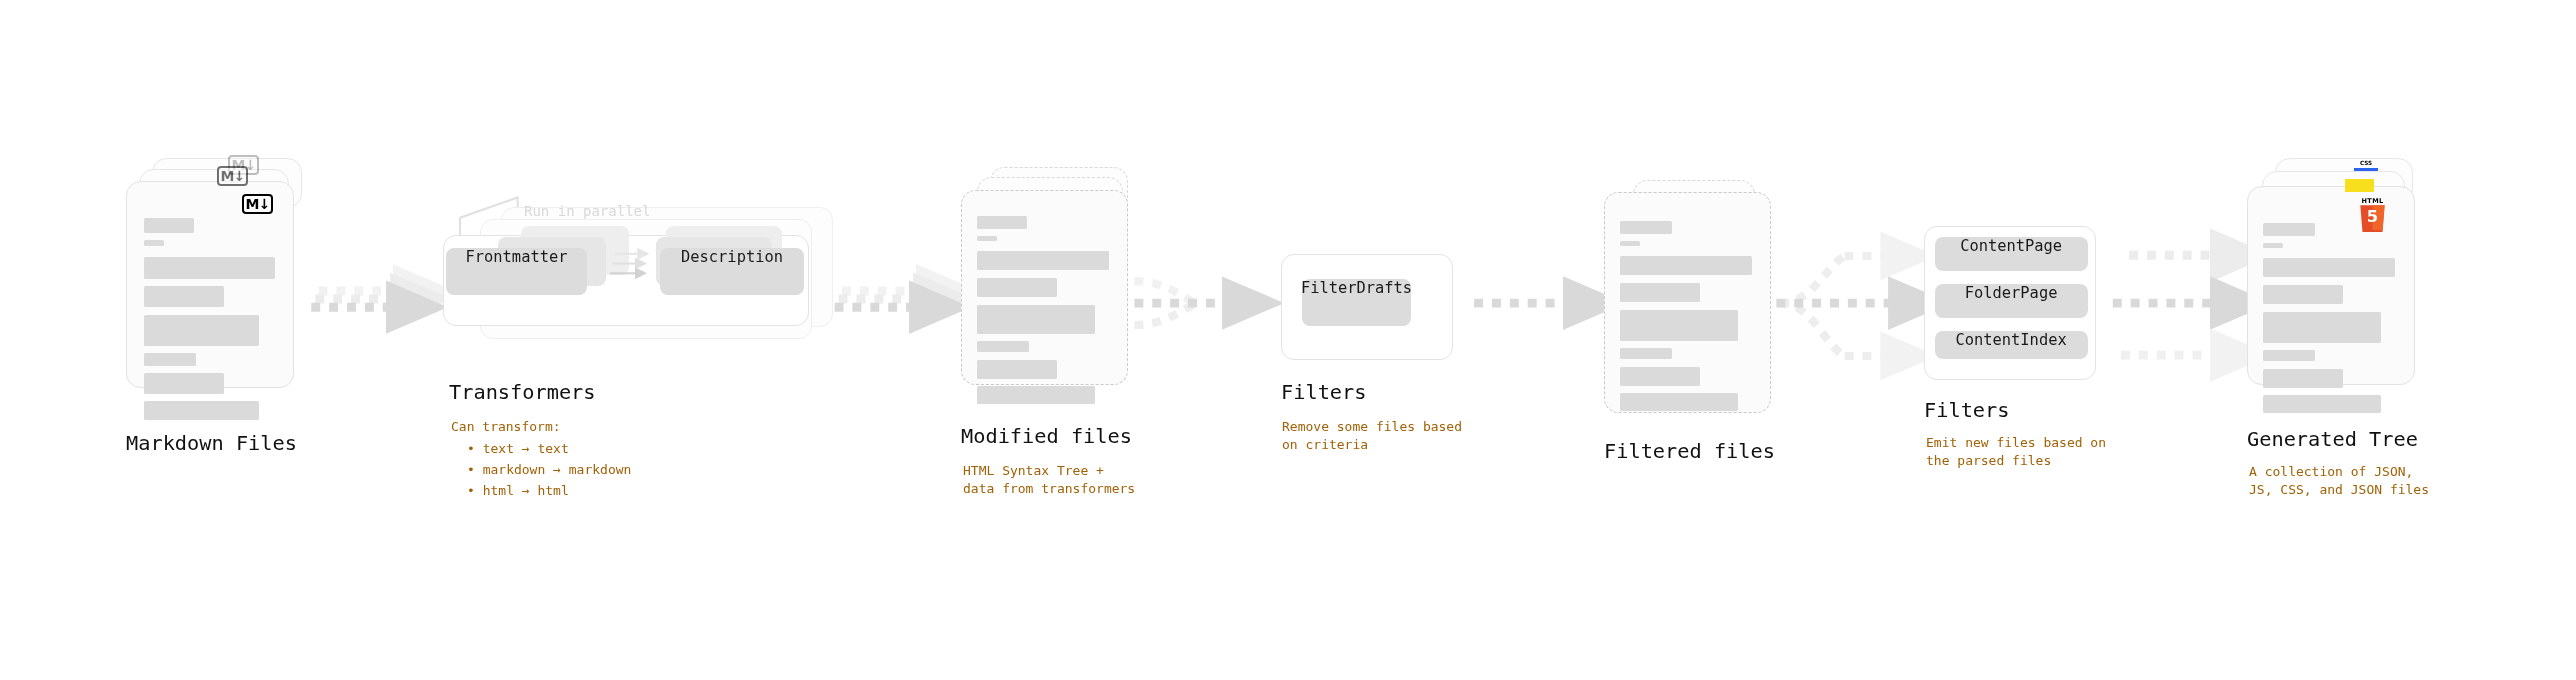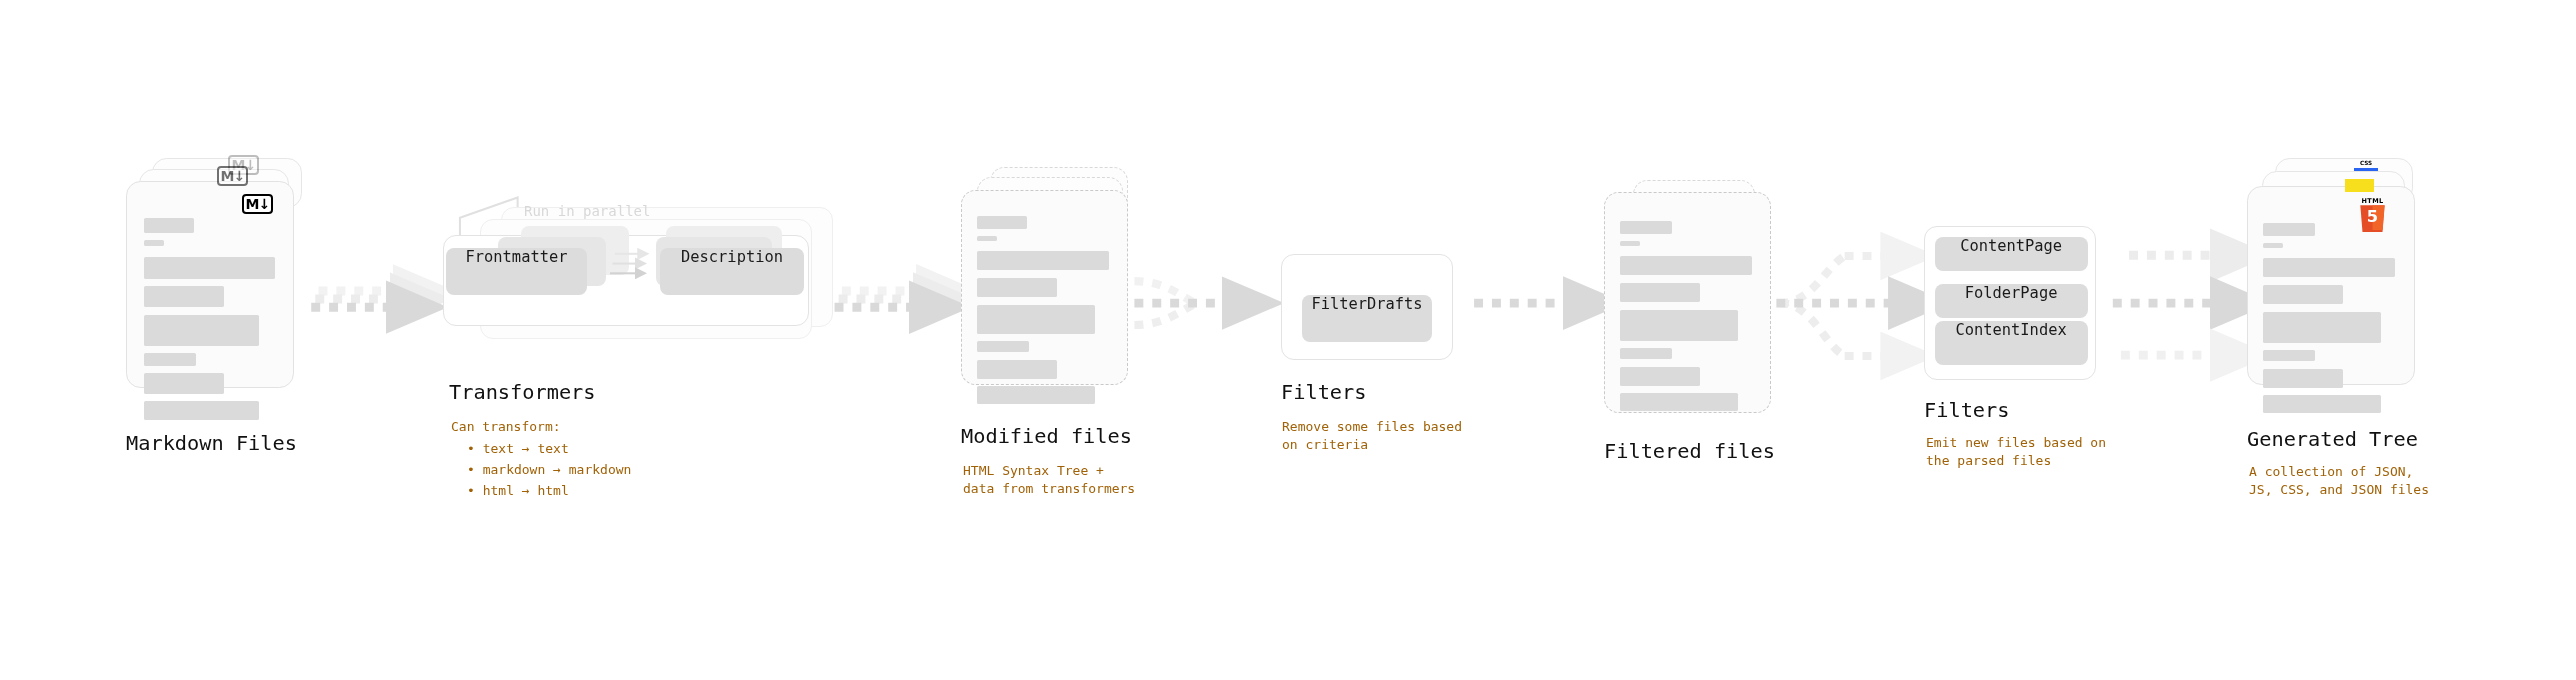--- a/index.html
+++ b/index.html
@@ -243,21 +243,21 @@
       <div class="doc-line" style="width:80px;height:19.5px;"></div>
       <div class="doc-line" style="width:118px;height:18px;"></div>
     </div>
   </div>
   <div class="cap-title" style="left:961px;top:424px;">Modified files</div>
   <div class="cap-sub" style="left:963px;top:462px;">HTML Syntax Tree +
 data from transformers</div>
 
   <div class="abs" style="left:1281px;top:254px;">
     <div class="group-box" style="left:0px;top:0px;width:172px;height:106px;"></div>
-    <div class="pill" style="left:21px;top:41px;width:130px;height:47px;">
+    <div class="pill" style="left:21px;top:25px;width:109px;height:47px;">
       <span>FilterDrafts</span>
     </div>
   </div>
   <div class="cap-title" style="left:1281px;top:380px;">Filters</div>
   <div class="cap-sub" style="left:1282px;top:418px;">Remove some files based
 on criteria</div>
 
   <div class="doc-stack" style="left:1604px;top:180px;">
     <div class="doc-card dashed-ghost" style="left:29px;top:0px;width:122px;height:32.5px;"></div>
     <div class="doc-card dashed" style="left:0px;top:12.2px;width:167px;height:221px;"></div>
@@ -276,21 +276,21 @@
   <div class="cap-title" style="left:1604px;top:439px;">Filtered files</div>
 
   <div class="abs" style="left:1924px;top:226px;">
     <div class="group-box" style="left:0px;top:0px;width:172px;height:154px;"></div>
     <div class="pill" style="left:10.6px;top:10.6px;width:153px;height:34px;">
       <span>ContentPage</span>
     </div>
     <div class="pill" style="left:10.6px;top:58px;width:153px;height:34px;">
       <span>FolderPage</span>
     </div>
-    <div class="pill" style="left:10.6px;top:95px;width:153px;height:44px;">
+    <div class="pill" style="left:10.6px;top:105px;width:153px;height:28px;">
       <span>ContentIndex</span>
     </div>
   </div>
   <div class="cap-title" style="left:1924px;top:398px;">Filters</div>
   <div class="cap-sub" style="left:1926px;top:434px;">Emit new files based on
 the parsed files</div>
 
   <div class="doc-stack" style="left:2247px;top:158px;">
     <div class="doc-card ghost" style="left:28px;top:0px;width:138px;height:45px;"></div>
     <div class="doc-card ghost" style="left:14.6px;top:13px;width:143px;height:45px;"></div>

